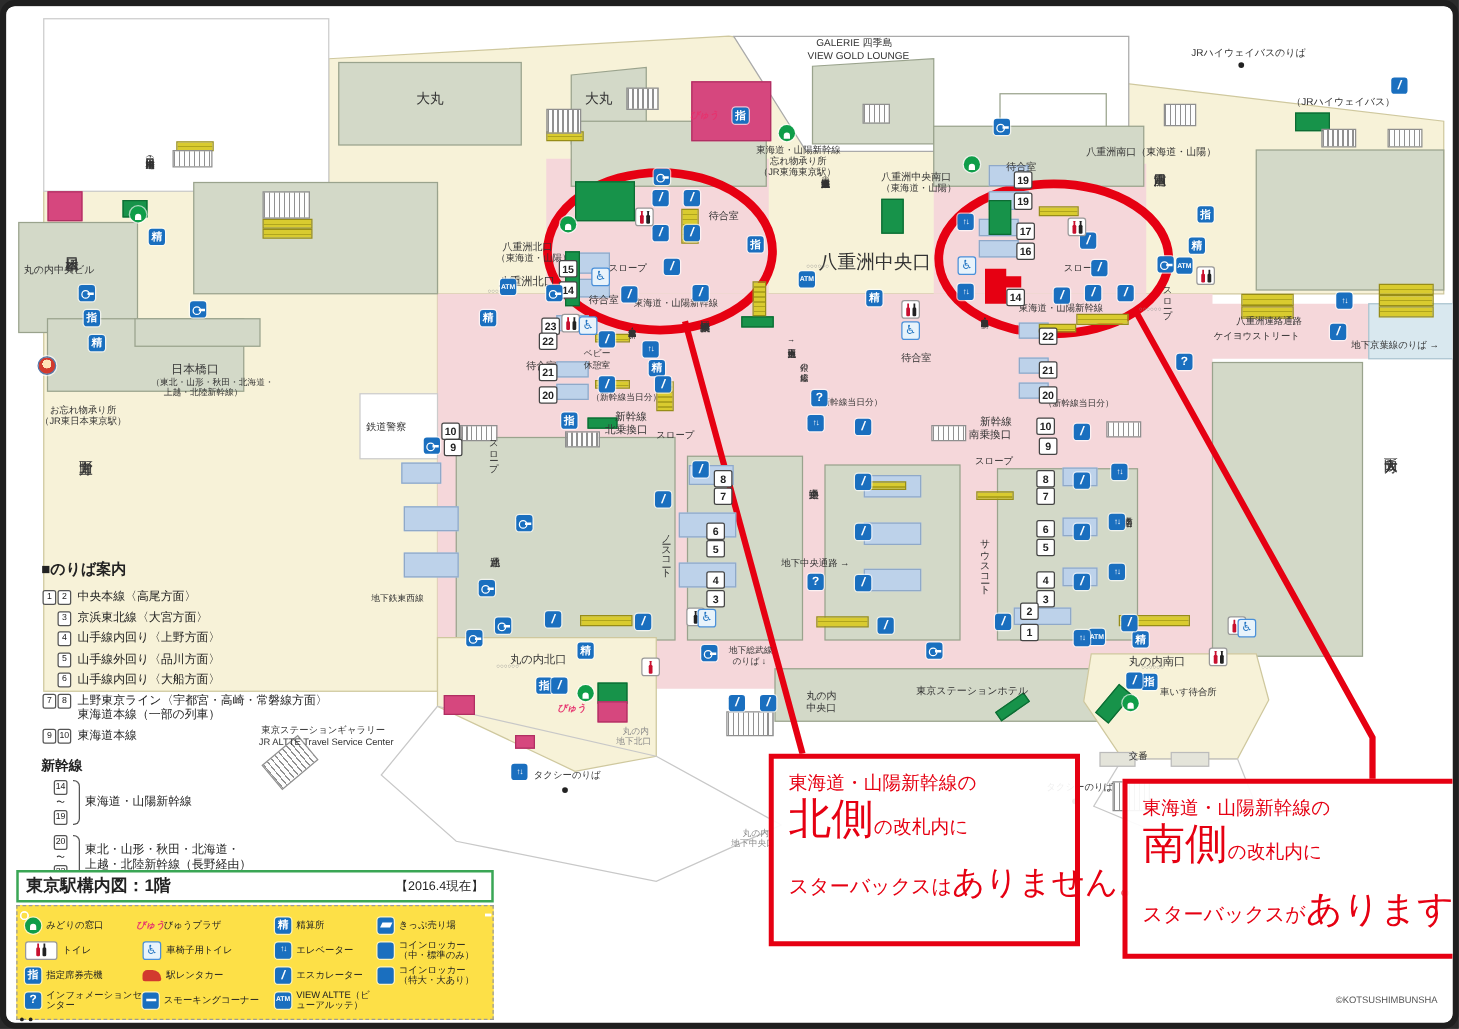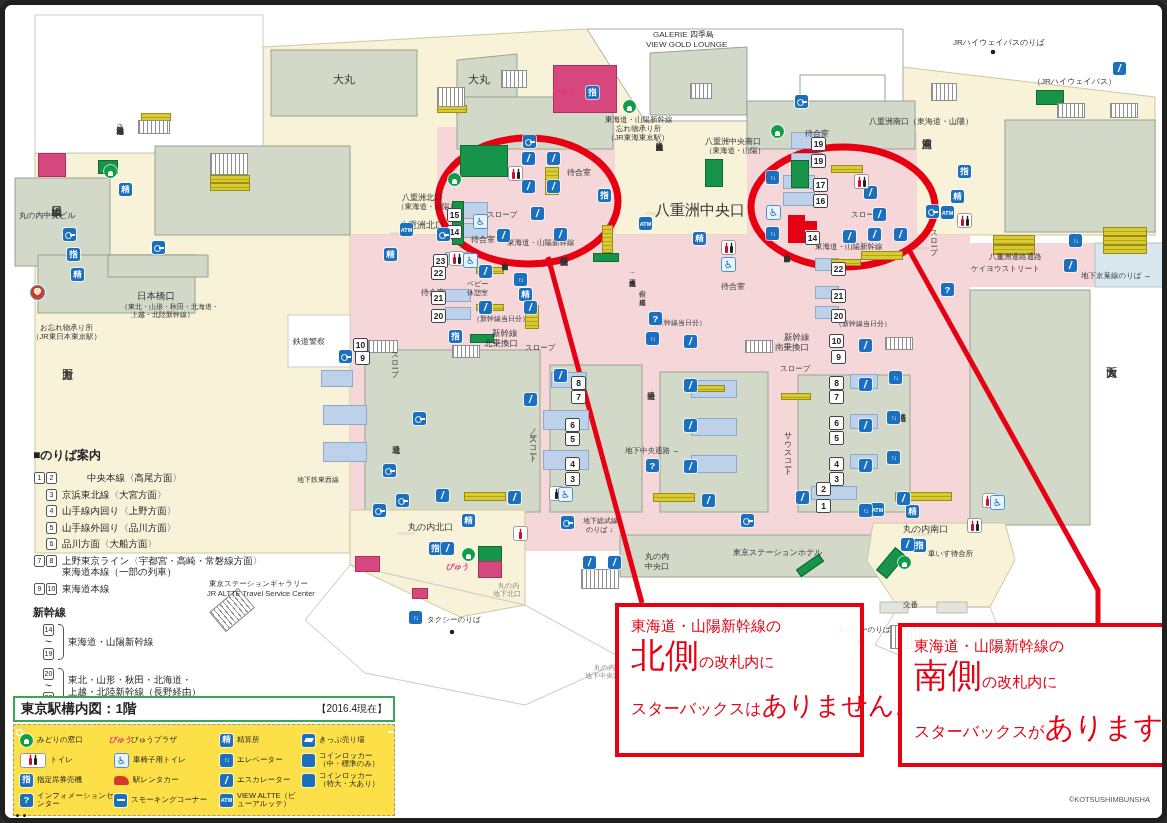--- a/index.html
+++ b/index.html
@@ -467,21 +467,21 @@
   </div>
 
   <div class="guide">
     <div class="gtitle">■のりば案内</div>
     <div id="guide-items">
         <div class="grow">
           <div class="gchips">
             <span class="gchip">1</span>
             <span class="gchip">2</span>
           </div>
-          <div class="glabel" style="white-space: pre-line; margin-left: 25px;">中央本線〈高尾方面〉</div>
+          <div class="glabel" style="white-space: pre-line;">中央本線〈高尾方面〉</div>
         </div>
         <div class="grow">
           <div class="gchips">
             <span class="gchip">3</span>
           </div>
           <div class="glabel" style="white-space: pre-line;">京浜東北線〈大宮方面〉</div>
         </div>
         <div class="grow">
           <div class="gchips">
             <span class="gchip">4</span>
@@ -491,21 +491,21 @@
         <div class="grow">
           <div class="gchips">
             <span class="gchip">5</span>
           </div>
           <div class="glabel" style="white-space: pre-line;">山手線外回り〈品川方面〉</div>
         </div>
         <div class="grow">
           <div class="gchips">
             <span class="gchip">6</span>
           </div>
-          <div class="glabel" style="white-space: pre-line;">品川方面〈大船方面〉</div>
+          <div class="glabel" style="white-space: pre-line;">山手線内回り〈大船方面〉</div>
         </div>
         <div class="grow">
           <div class="gchips">
             <span class="gchip">7</span>
             <span class="gchip">8</span>
           </div>
           <div class="glabel" style="white-space: pre-line;">上野東京ライン〈宇都宮・高崎・常磐線方面〉
 東海道本線（一部の列車）</div>
         </div>
         <div class="grow">

